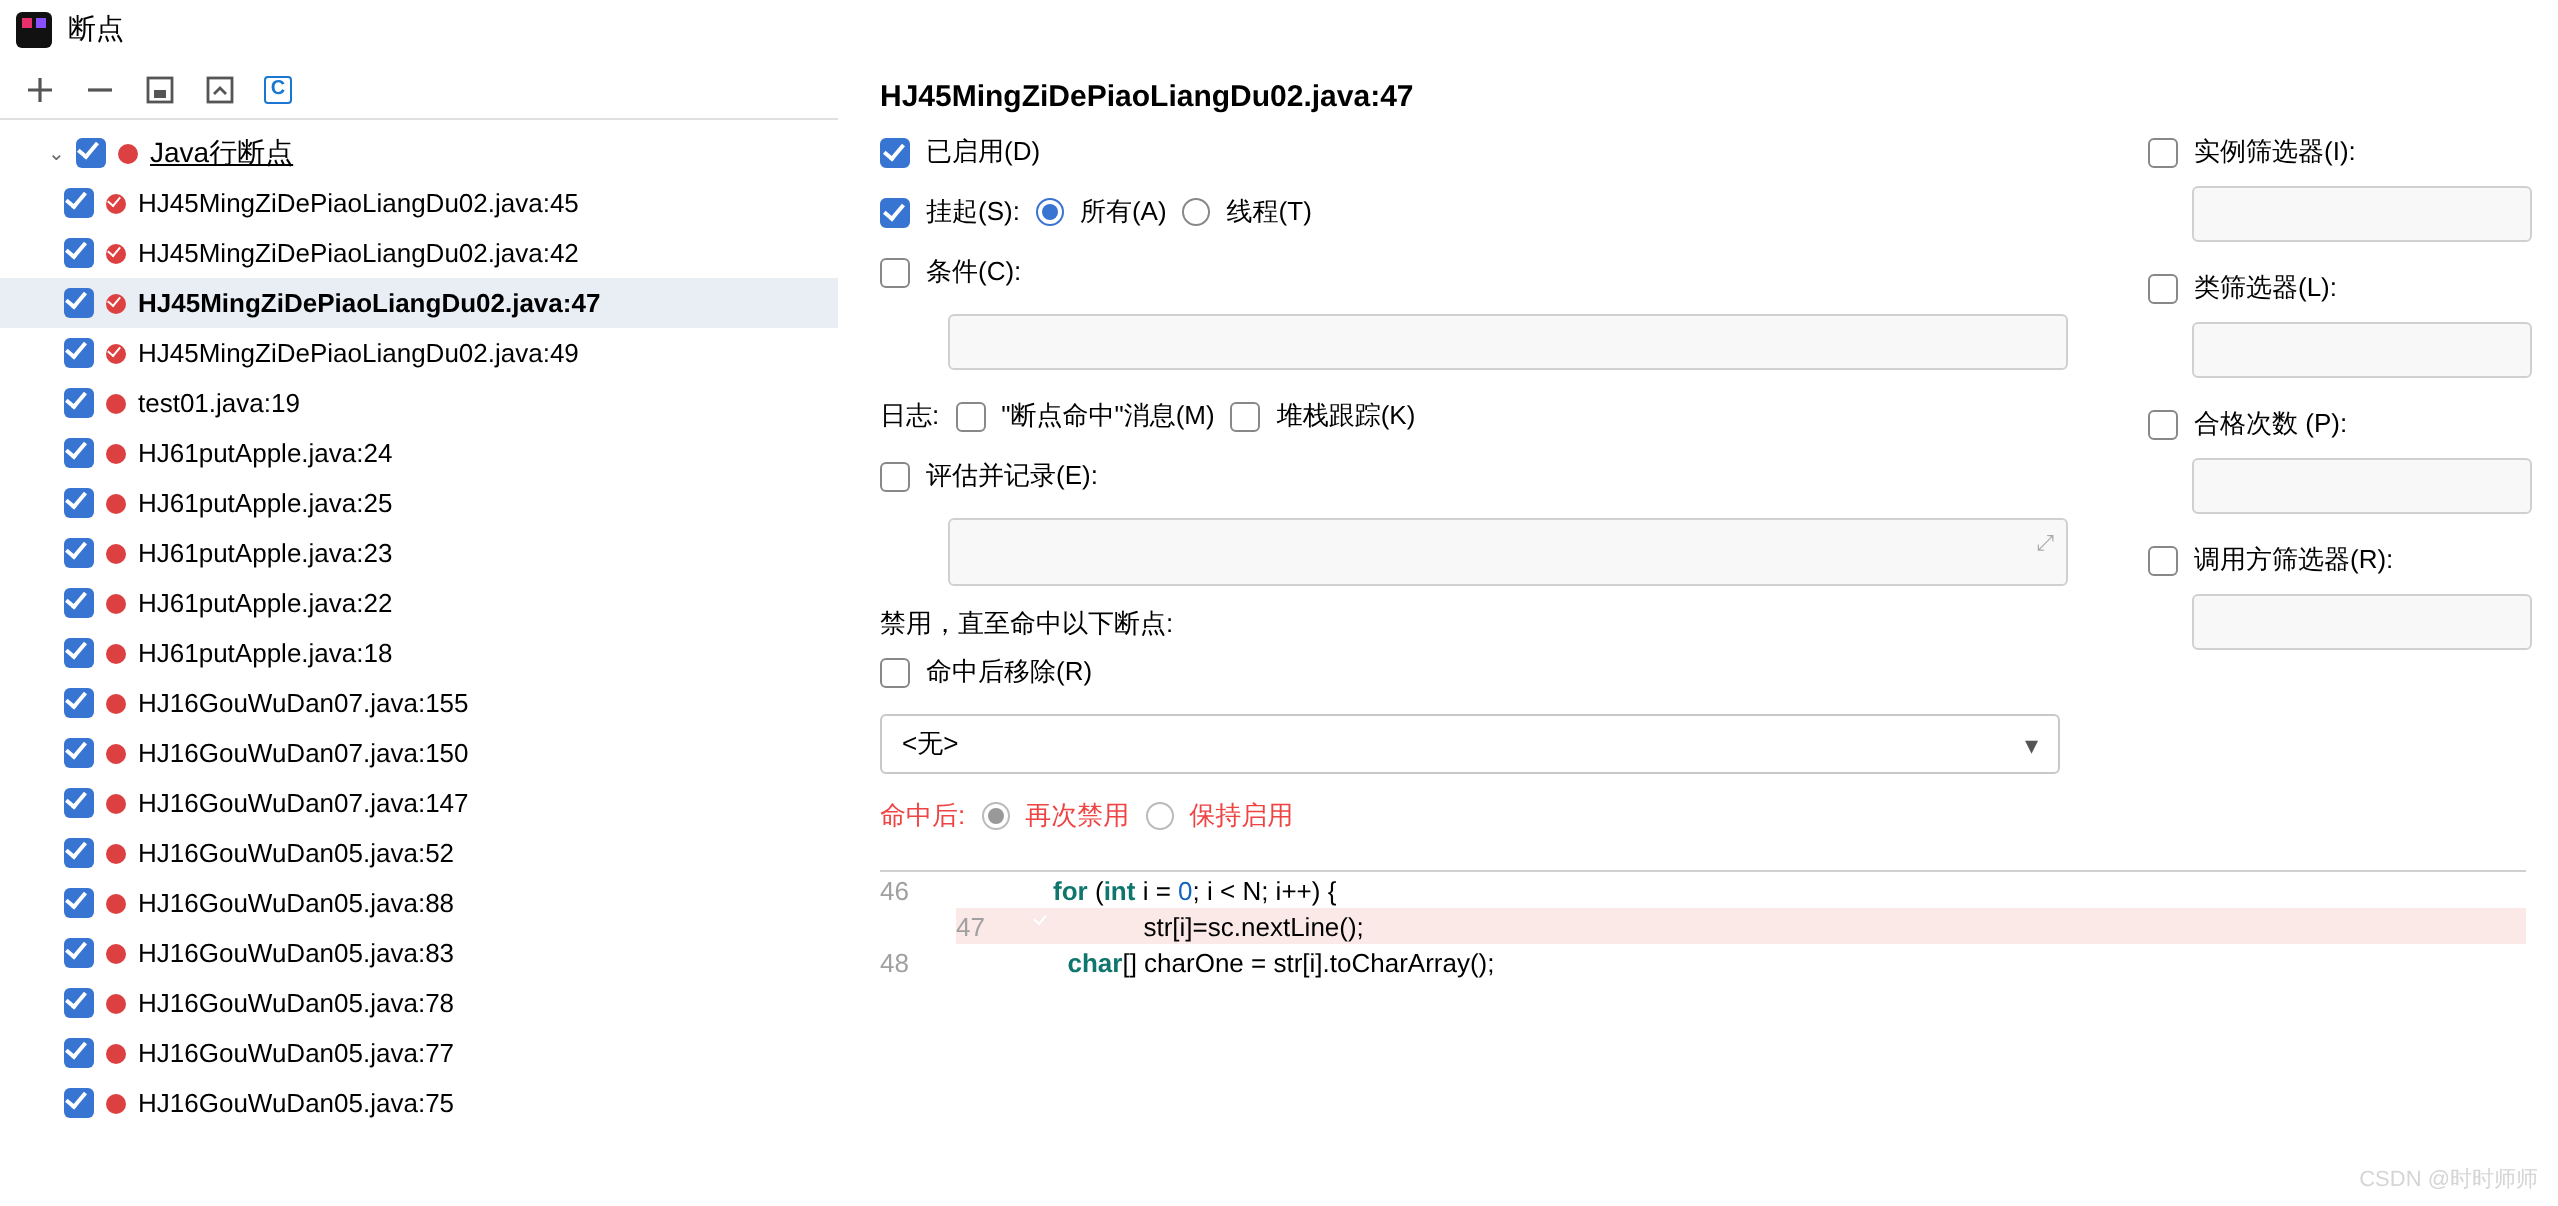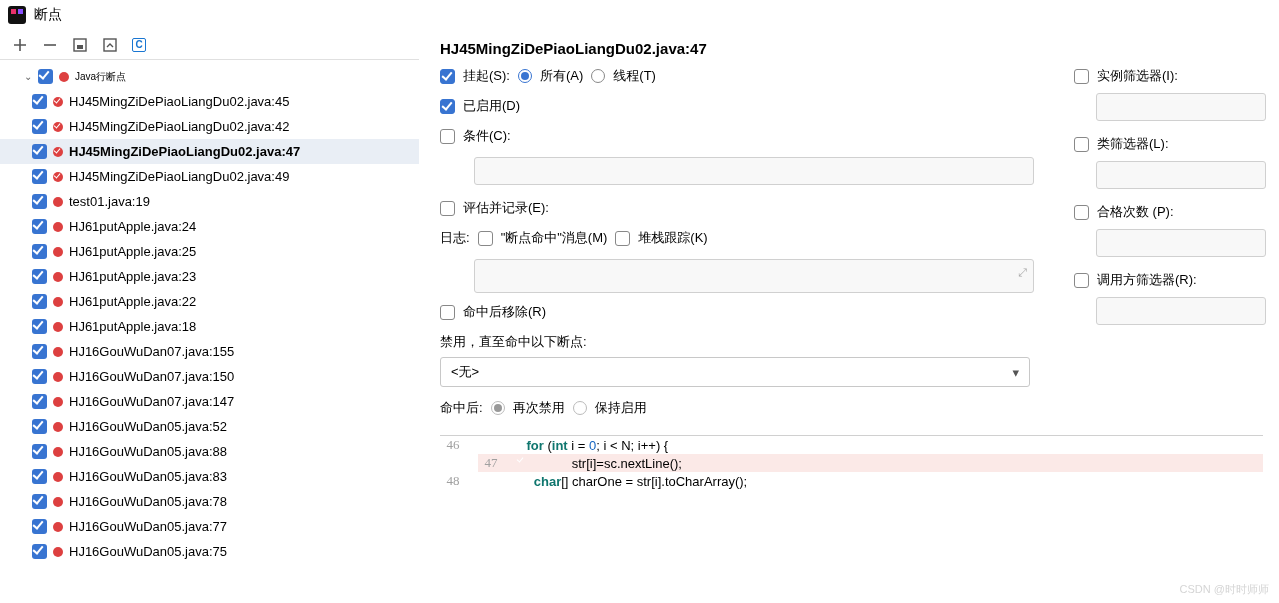--- a/index.html
+++ b/index.html
@@ -17,51 +17,51 @@
 .tree-row.selected { background:#e9eef5; }
 .tree-row .arrow { width:14px; color:#666; font-size:10px; }
 .chk { width:15px; height:15px; background:#3874d1; border-radius:3px; position:relative; margin-right:6px; flex-shrink:0; }
 .chk::after { content:""; position:absolute; left:3px; top:0px; width:4px; height:8px; border:solid #fff; border-width:0 2px 2px 0; transform:rotate(40deg); }
 .dot { width:10px; height:10px; border-radius:50%; margin-right:6px; flex-shrink:0; }
 .dot.plain { background:#dd4040; }
 .dot.check { background:#dd4040; position:relative; }
 .dot.check::after { content:""; position:absolute; left:2px; top:0px; width:3px; height:5px; border:solid #fff; border-width:0 1.5px 1.5px 0; transform:rotate(40deg); }
 .tree-row .label { font-size:13px; }
 .tree-row.selected .label { font-weight:600; }
-.tree-row.root .label { font-size:10px; }
+.tree-row.root .label { font-size:14px;text-decoration:underline; }
 
 .right { flex:1; padding:10px 16px 0 20px; display:flex; flex-direction:column; overflow:hidden; position:relative; }
 .right h1 { font-size:15px; font-weight:700; margin-bottom:10px; }
 .form-row { display:flex; align-items:center; gap:8px; margin-bottom:12px; }
 .chkbox { width:15px; height:15px; border:1px solid #888; border-radius:3px; background:#fff; cursor:pointer; position:relative; flex-shrink:0; }
 .chkbox.checked { background:#3874d1; border-color:#3874d1; }
 .chkbox.checked::after { content:""; position:absolute; left:3px; top:0; width:4px; height:8px; border:solid #fff; border-width:0 2px 2px 0; transform:rotate(40deg); }
 .radio { width:14px; height:14px; border:1px solid #888; border-radius:50%; background:#fff; cursor:pointer; position:relative; flex-shrink:0; }
 .radio.checked { border-color:#3874d1; }
 .radio.checked::after { content:""; position:absolute; left:2px; top:2px; width:8px; height:8px; background:#3874d1; border-radius:50%; }
 .radio.disabled { border-color:#bbb; }
 .radio.disabled.checked::after { background:#999; }
-.grey { color:#000000; }
+.grey { color:#ef4444; }
 
 .input-field { border:1px solid #d0d0d0; border-radius:3px; height:28px; background:#f8f8f8; }
 .field-cond { width:560px; margin-left:34px; margin-bottom:14px; }
 .field-eval { width:560px; margin-left:34px; height:34px; margin-bottom:10px; position:relative; }
 .field-eval .expand { position:absolute; right:6px; top:6px; color:#aaa; font-size:11px; }
 .select-field { border:1px solid #c8c8c8; border-radius:3px; height:30px; background:#fff; width:590px; display:flex; align-items:center; padding:0 10px; justify-content:space-between; margin-bottom:12px; }
 .select-field .caret { color:#555; }
 
 .columns { display:flex; gap:40px; }
 .col-left { width:620px; }
 .col-right { flex:1; padding-top:0; }
 .col-right .form-row { margin-bottom:8px; }
 .col-right .rf { height:28px; border:1px solid #d0d0d0; border-radius:3px; background:#f8f8f8; margin-left:22px; width:170px; margin-bottom:14px; }
 
 .code-preview { border-top:1px solid #d0d0d0; margin-top:6px; font-family:Consolas,monospace; font-size:12.5px; background:#fff; }
 .code-line { display:flex; height:18px; align-items:center; }
-.code-line .ln { width:36px; text-align:center; color:#a0a0a0; padding-right:10px;font-family:Liberation Serif, serif; }
+.code-line .ln { width:36px; text-align:left; color:#a0a0a0; padding-right:10px; }
 .code-line .gutter { width:18px; }
 .code-line .txt { white-space:pre; }
 .code-line.hl { background:#fbe9e7;margin-left:38px; }
 .kw { color:#0f766e; font-weight:600; }
 .num { color:#1565c0; }
 
 .watermark { position:absolute; bottom:6px; right:10px; color:#d5d5d5; font-size:11px; }
 </style>
 </head>
 <body>
@@ -209,56 +209,56 @@
       </div>
   </div>
 
   <div class="right">
     <h1>HJ45MingZiDePiaoLiangDu02.java:47</h1>
 
     <div class="columns">
       <div class="col-left">
         <div class="form-row">
           <span class="chkbox checked"></span>
+          <span>已启用(D)</span>
+        </div>
+        <div class="form-row">
+          <span class="chkbox checked"></span>
           <span>挂起(S):</span>
           <span class="radio checked"></span>
           <span>所有(A)</span>
           <span class="radio"></span>
           <span>线程(T)</span>
         </div>
         <div class="form-row">
-          <span class="chkbox checked"></span>
-          <span>已启用(D)</span>
-        </div>
-        <div class="form-row">
           <span class="chkbox"></span>
           <span>条件(C):</span>
         </div>
         <div class="input-field field-cond"></div>
 
         <div class="form-row">
+          <span>日志:</span>
+          <span class="chkbox"></span>
+          <span>"断点命中"消息(M)</span>
+          <span class="chkbox"></span>
+          <span>堆栈跟踪(K)</span>
+        </div>
+        <div class="form-row">
           <span class="chkbox"></span>
           <span>评估并记录(E):</span>
-        </div>
-        <div class="form-row">
-          <span>日志:</span>
-          <span class="chkbox"></span>
-          <span>"断点命中"消息(M)</span>
-          <span class="chkbox"></span>
-          <span>堆栈跟踪(K)</span>
         </div>
         <div class="input-field field-eval">
           <span class="expand">⤢</span>
         </div>
-        <div class="form-row">
-          <span class="chkbox"></span>
-          <span>命中后移除(R)</span>
-        </div>
         <div class="form-row" style="margin-bottom:6px">
           <span>禁用，直至命中以下断点:</span>
+        </div>
+        <div class="form-row">
+          <span class="chkbox"></span>
+          <span>命中后移除(R)</span>
         </div>
         <div class="select-field">
           <span>&lt;无&gt;</span>
           <span class="caret">▾</span>
         </div>
         <div class="form-row">
           <span class="grey">命中后:</span>
           <span class="radio disabled checked"></span>
           <span class="grey">再次禁用</span>
           <span class="radio disabled"></span>

